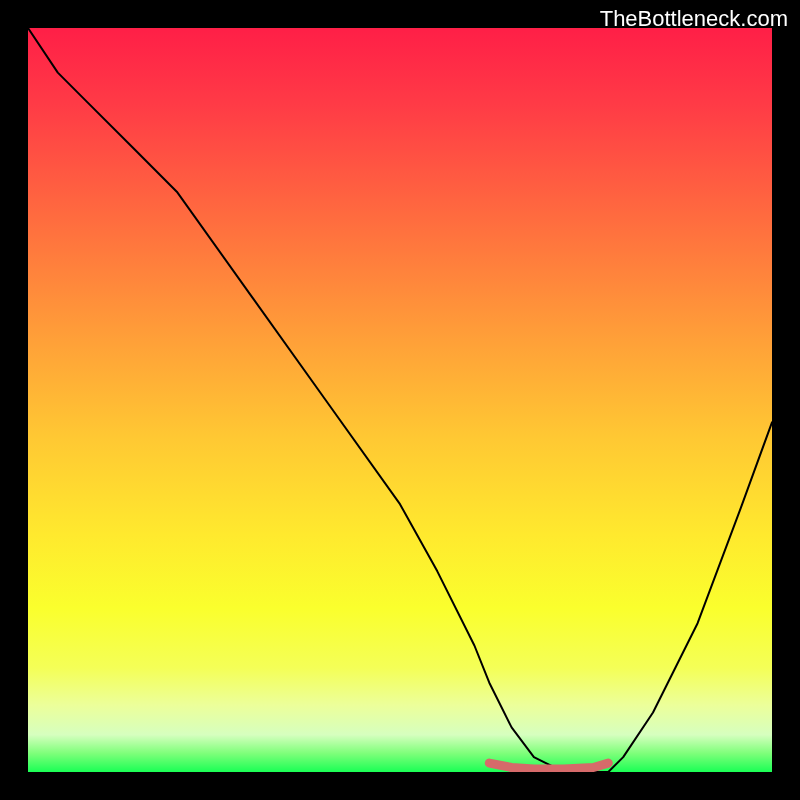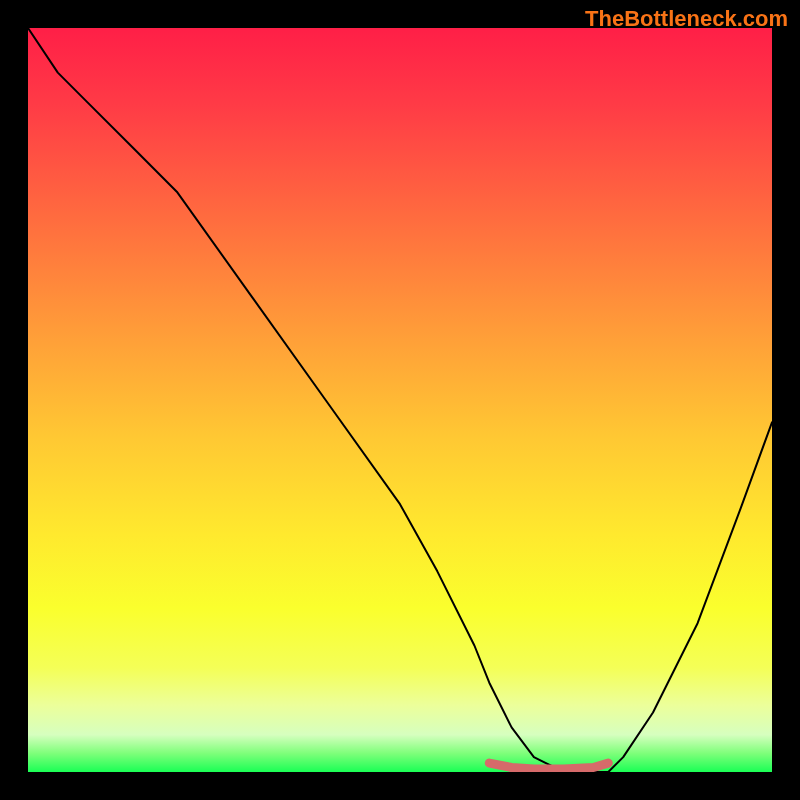--- a/index.html
+++ b/index.html
@@ -8,23 +8,23 @@
     width: 800px;
     height: 800px;
     background: #000;
     font-family: Arial, Helvetica, sans-serif;
     position: relative;
   }
   .watermark {
     position: absolute;
     top: 6px;
     right: 12px;
-    color: #f97316;
+    color: #ffffff;
     font-size: 22px;
-    font-weight: 700;
+    font-weight: 400;
     z-index: 10;
   }
   .plot-area {
     position: absolute;
     left: 28px;
     top: 28px;
     width: 744px;
     height: 744px;
   }
   .gradient-bg {

